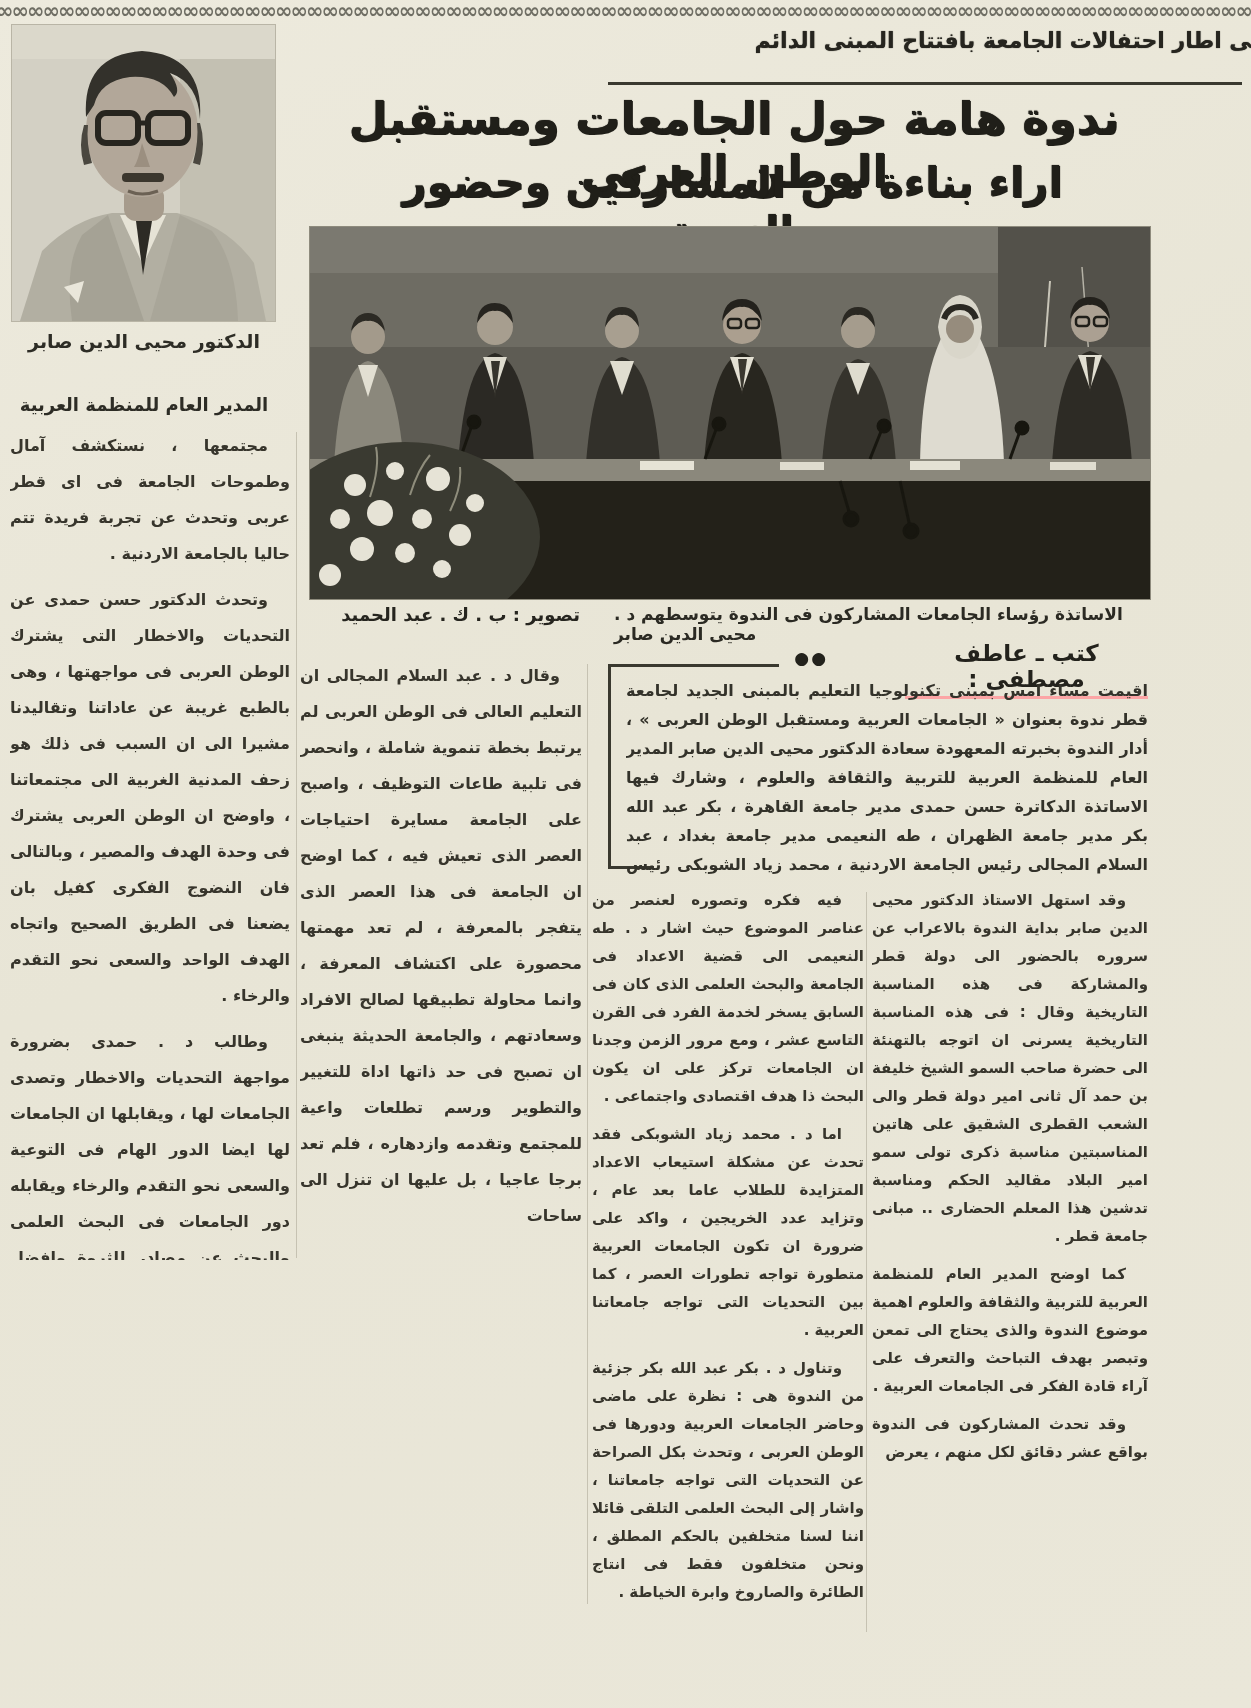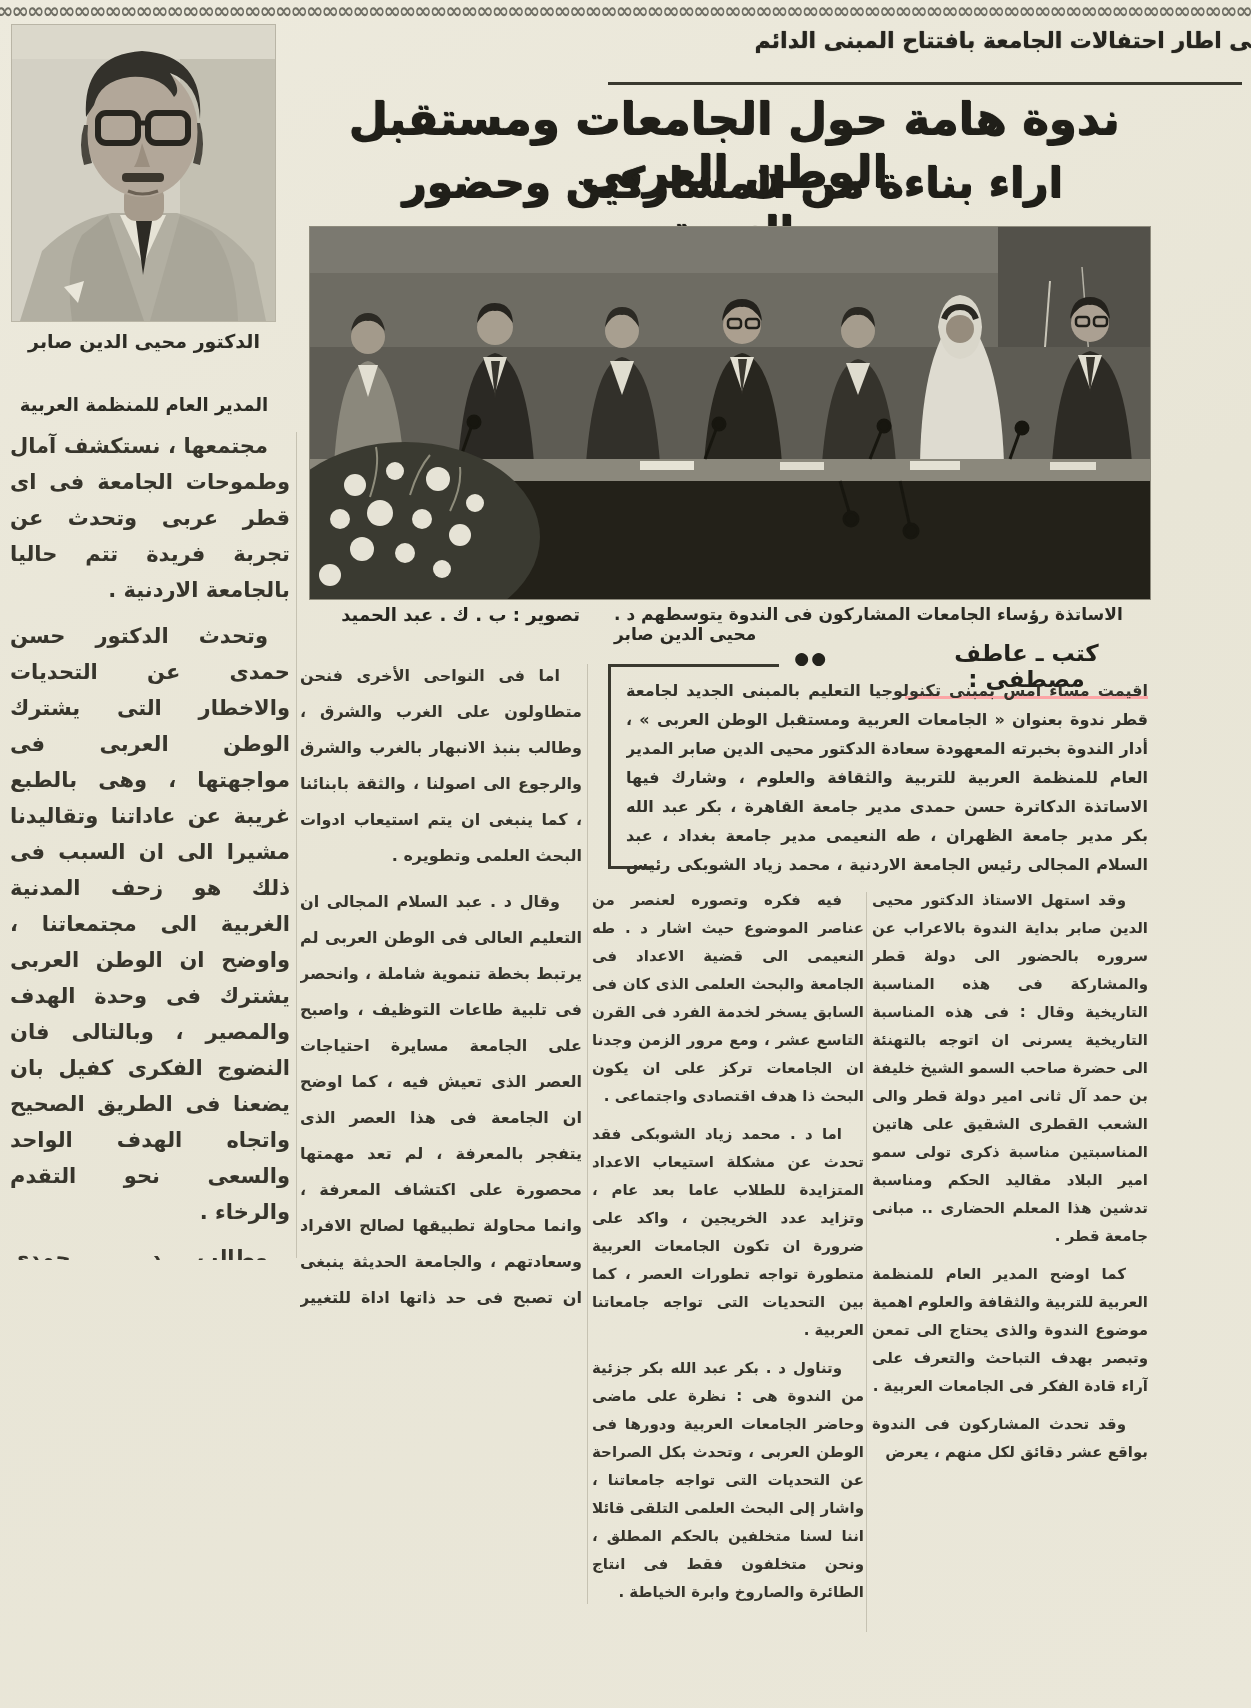--- a/index.html
+++ b/index.html
@@ -52,21 +52,21 @@
   
   .bodycol{font-weight:bold;text-align:justify;color:#37352c;}
   .bodycol p{margin:0 0 10px 0;text-indent:22px;}
   .col-right{top:886px;left:872px;width:276px;height:778px;overflow:hidden;
              font-size:15px;line-height:28px;}
   .col-midright{top:886px;left:592px;width:272px;height:748px;overflow:hidden;
                 font-size:15px;line-height:28px;}
   .col-midleft{top:658px;left:300px;width:282px;height:652px;overflow:hidden;
                font-size:16px;line-height:36px;}
   .col-left{top:428px;left:10px;width:280px;height:832px;overflow:hidden;
-            font-size:21px;line-height:36px;}
+            font-size:16px;line-height:36px;}
   
   .vrule{width:0;border-left:1px solid #c6c2b2;}
   .vr1{top:892px;left:866px;height:740px;}
   .vr2{top:664px;left:587px;height:940px;}
   .vr3{top:432px;left:296px;height:826px;}
 </style>
 </head>
 <body>
 
 <div class="abs rope">∞∞∞∞∞∞∞∞∞∞∞∞∞∞∞∞∞∞∞∞∞∞∞∞∞∞∞∞∞∞∞∞∞∞∞∞∞∞∞∞∞∞∞∞∞∞∞∞∞∞∞∞∞∞∞∞∞∞∞∞∞∞∞∞∞∞∞∞∞∞∞∞∞∞∞∞∞∞∞∞∞∞∞∞∞∞∞∞∞∞∞∞∞∞∞∞∞∞∞∞∞∞∞∞∞∞∞∞∞∞</div>
@@ -243,21 +243,20 @@
   <p>وقد تحدث المشاركون فى الندوة بواقع عشر دقائق لكل منهم ، يعرض</p>
 </div>
 
 <div class="abs bodycol col-midright">
   <p>فيه فكره وتصوره لعنصر من عناصر الموضوع حيث اشار د . طه النعيمى الى قضية الاعداد فى الجامعة والبحث العلمى الذى كان فى السابق يسخر لخدمة الفرد فى القرن التاسع عشر ، ومع مرور الزمن وجدنا ان الجامعات تركز على ان يكون البحث ذا هدف اقتصادى واجتماعى .</p>
   <p>اما د . محمد زياد الشوبكى فقد تحدث عن مشكلة استيعاب الاعداد المتزايدة للطلاب عاما بعد عام ، وتزايد عدد الخريجين ، واكد على ضرورة ان تكون الجامعات العربية متطورة تواجه تطورات العصر ، كما بين التحديات التى تواجه جامعاتنا العربية .</p>
   <p>وتناول د . بكر عبد الله بكر جزئية من الندوة هى : نظرة على ماضى وحاضر الجامعات العربية ودورها فى الوطن العربى ، وتحدث بكل الصراحة عن التحديات التى تواجه جامعاتنا ، واشار إلى البحث العلمى التلقى قائلا اننا لسنا متخلفين بالحكم المطلق ، ونحن متخلفون فقط فى انتاج الطائرة والصاروخ وابرة الخياطة .</p>
 </div>
 
 <div class="abs bodycol col-midleft">
-  <p>اما فى النواحى الأخرى فنحن متطاولون على الغرب والشرق ، وطالب بنبذ الانبهار بالغرب والشرق والرجوع الى اصولنا ، والثقة بابنائنا ، كما ينبغى ان يتم استيعاب ادوات البحث العلمى وتطويره .</p>
   <p>وقال د . عبد السلام المجالى ان التعليم العالى فى الوطن العربى لم يرتبط بخطة تنموية شاملة ، وانحصر فى تلبية طاعات التوظيف ، واصبح على الجامعة مسايرة احتياجات العصر الذى تعيش فيه ، كما اوضح ان الجامعة فى هذا العصر الذى يتفجر بالمعرفة ، لم تعد مهمتها محصورة على اكتشاف المعرفة ، وانما محاولة تطبيقها لصالح الافراد وسعادتهم ، والجامعة الحديثة ينبغى ان تصبح فى حد ذاتها اداة للتغيير والتطوير ورسم تطلعات واعية للمجتمع وتقدمه وازدهاره ، فلم تعد برجا عاجيا ، بل عليها ان تنزل الى ساحات</p>
 </div>
 
 <div class="abs bodycol col-left">
   <p>مجتمعها ، نستكشف آمال وطموحات الجامعة فى اى قطر عربى وتحدث عن تجربة فريدة تتم حاليا بالجامعة الاردنية .</p>
   <p>وتحدث الدكتور حسن حمدى عن التحديات والاخطار التى يشترك الوطن العربى فى مواجهتها ، وهى بالطبع غريبة عن عاداتنا وتقاليدنا مشيرا الى ان السبب فى ذلك هو زحف المدنية الغربية الى مجتمعاتنا ، واوضح ان الوطن العربى يشترك فى وحدة الهدف والمصير ، وبالتالى فان النضوج الفكرى كفيل بان يضعنا فى الطريق الصحيح واتجاه الهدف الواحد والسعى نحو التقدم والرخاء .</p>
   <p>وطالب د . حمدى بضرورة مواجهة التحديات والاخطار وتصدى الجامعات لها ، ويقابلها ان الجامعات لها ايضا الدور الهام فى التوعية والسعى نحو التقدم والرخاء ويقابله دور الجامعات فى البحث العلمى والبحث عن مصادر للثروة وافضل الطرق لاستغلالها علميا .</p>
 
 </div>
 

